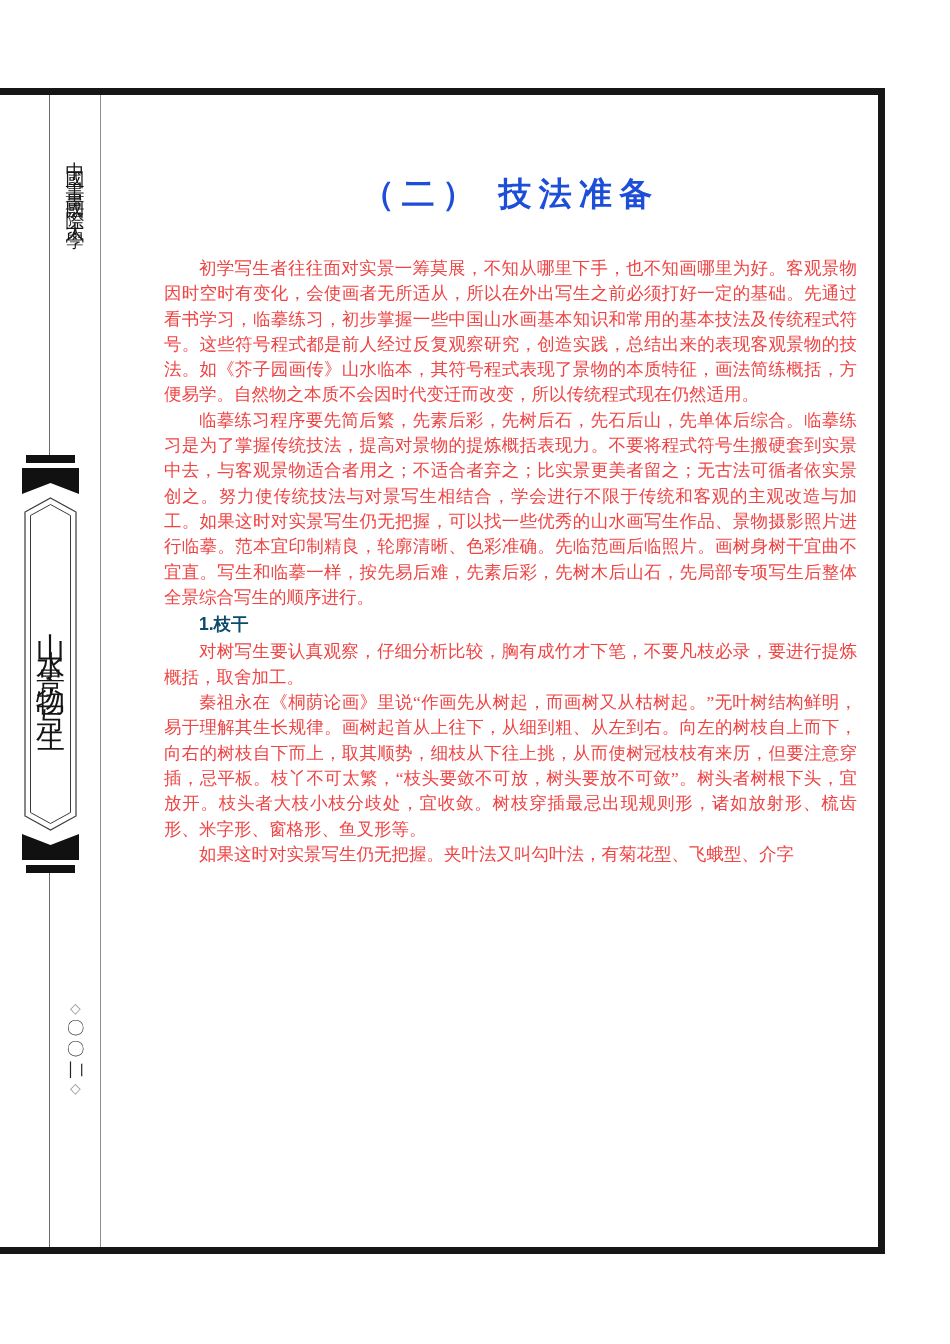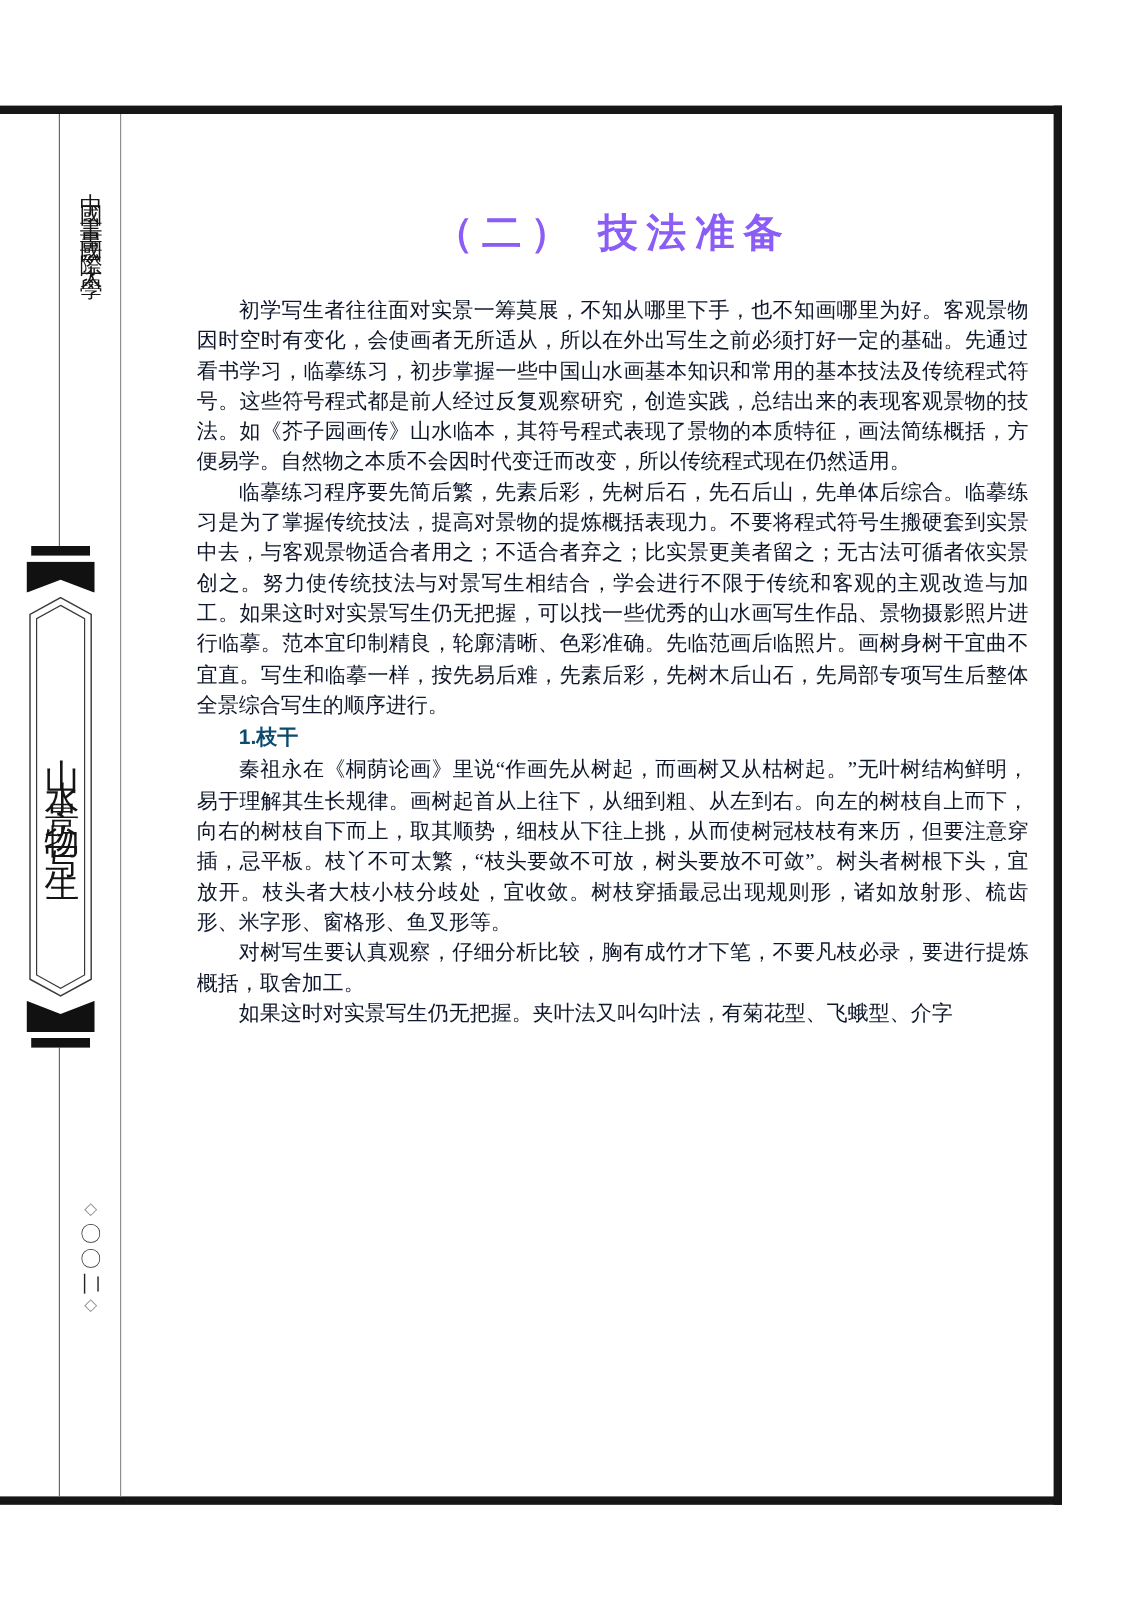--- a/index.html
+++ b/index.html
@@ -57,28 +57,28 @@
   }
   .folio .ornament { font-size:14px; color:#909090; }
   .folio .digit    { font-size:18px; color:#222; }
   .folio .digit.rotated { transform:rotate(90deg); }
 
   
   .content {
     position:absolute; left:164px; top:172px; width:693px;
   }
   .article-title {
-    margin:0 0 29px 0;
+    margin:0 0 39px 0;
     font-family:"Liberation Sans","DejaVu Sans",sans-serif;
     font-weight:bold; font-size:33px; letter-spacing:0.22em;
-    text-align:center; color:#8b5cf6; white-space:nowrap;
+    text-align:center; color:#1d4ed8; white-space:nowrap;
   }
   .block {
     margin:0; font-size:17.5px; line-height:25.3px;
-    text-align:justify; text-indent:2em; color:#0f172a;
+    text-align:justify; text-indent:2em; color:#ef4444;
   }
   .section-heading {
     margin:2px 0; font-size:17.5px; line-height:25.3px;
     font-family:"Liberation Sans","DejaVu Sans",sans-serif;
     font-weight:bold; text-indent:2em; color:#0c4a6e;
   }
 </style>
 </head>
 <body>
 
@@ -112,18 +112,18 @@
     <span class="digit">〇</span>
     <span class="digit rotated">二</span>
     <span class="ornament">◇</span>
   </div>
 
   <div class="content">
     <h1 class="article-title">（二） 技法准备</h1>
     <p class="block">初学写生者往往面对实景一筹莫展，不知从哪里下手，也不知画哪里为好。客观景物因时空时有变化，会使画者无所适从，所以在外出写生之前必须打好一定的基础。先通过看书学习，临摹练习，初步掌握一些中国山水画基本知识和常用的基本技法及传统程式符号。这些符号程式都是前人经过反复观察研究，创造实践，总结出来的表现客观景物的技法。如《芥子园画传》山水临本，其符号程式表现了景物的本质特征，画法简练概括，方便易学。自然物之本质不会因时代变迁而改变，所以传统程式现在仍然适用。</p>
     <p class="block">临摹练习程序要先简后繁，先素后彩，先树后石，先石后山，先单体后综合。临摹练习是为了掌握传统技法，提高对景物的提炼概括表现力。不要将程式符号生搬硬套到实景中去，与客观景物适合者用之；不适合者弃之；比实景更美者留之；无古法可循者依实景创之。努力使传统技法与对景写生相结合，学会进行不限于传统和客观的主观改造与加工。如果这时对实景写生仍无把握，可以找一些优秀的山水画写生作品、景物摄影照片进行临摹。范本宜印制精良，轮廓清晰、色彩准确。先临范画后临照片。画树身树干宜曲不宜直。写生和临摹一样，按先易后难，先素后彩，先树木后山石，先局部专项写生后整体全景综合写生的顺序进行。</p>
     <p class="section-heading">1.枝干</p>
+    <p class="block">对树写生要认真观察，仔细分析比较，胸有成竹才下笔，不要凡枝必录，要进行提炼概括，取舍加工。</p>
     <p class="block">秦祖永在《桐荫论画》里说“作画先从树起，而画树又从枯树起。”无叶树结构鲜明，易于理解其生长规律。画树起首从上往下，从细到粗、从左到右。向左的树枝自上而下，向右的树枝自下而上，取其顺势，细枝从下往上挑，从而使树冠枝枝有来历，但要注意穿插，忌平板。枝丫不可太繁，“枝头要敛不可放，树头要放不可敛”。树头者树根下头，宜放开。枝头者大枝小枝分歧处，宜收敛。树枝穿插最忌出现规则形，诸如放射形、梳齿形、米字形、窗格形、鱼叉形等。</p>
-    <p class="block">对树写生要认真观察，仔细分析比较，胸有成竹才下笔，不要凡枝必录，要进行提炼概括，取舍加工。</p>
     <p class="block">如果这时对实景写生仍无把握。夹叶法又叫勾叶法，有菊花型、飞蛾型、介字</p>
   </div>
 
 </div>
 
 </body></html>

